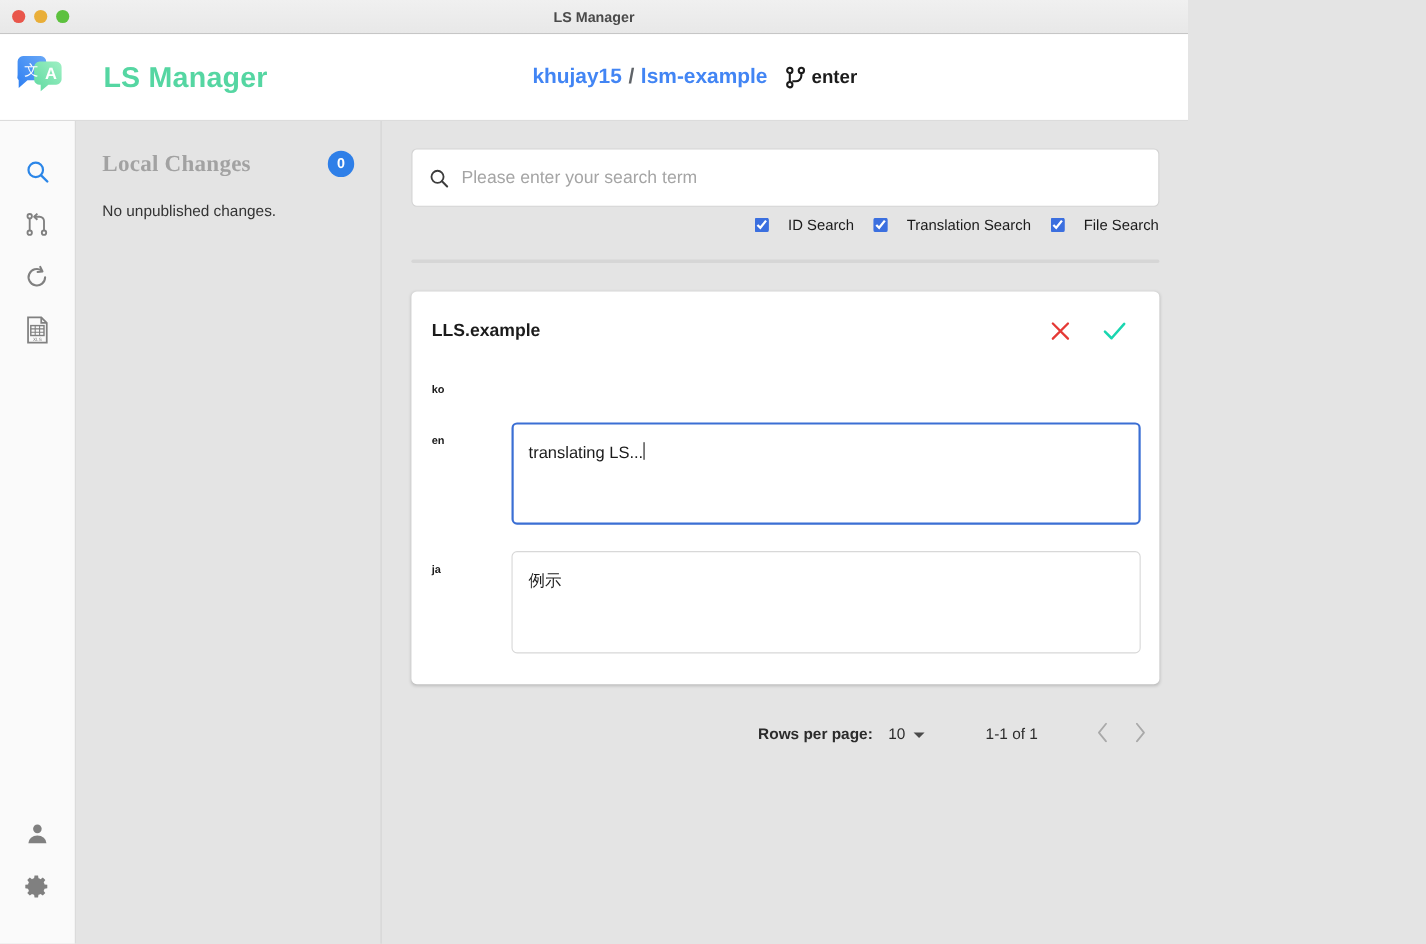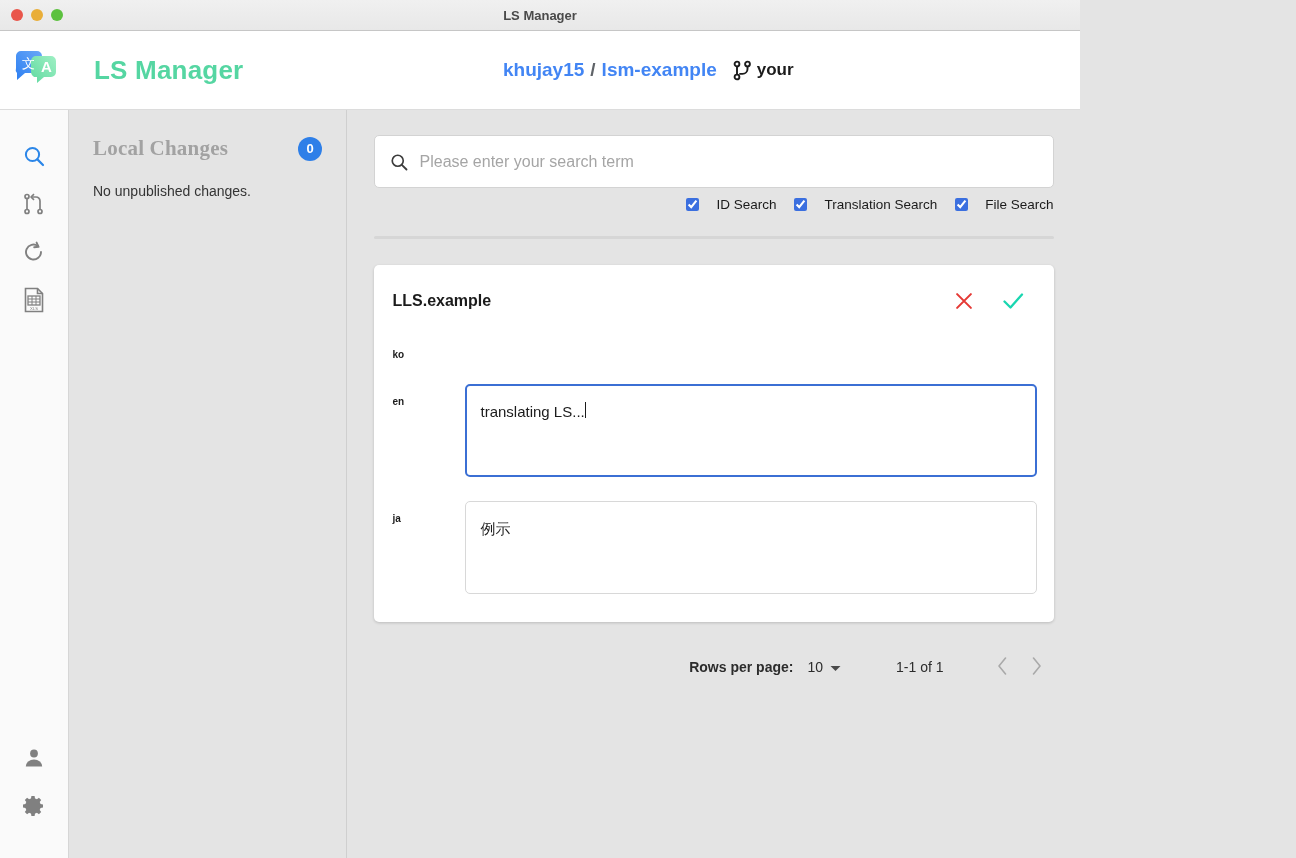--- a/index.html
+++ b/index.html
@@ -34,21 +34,21 @@
     height: 79px; flex: 0 0 79px; background: #ffffff;
     display: flex; align-items: center; position: relative;
     border-bottom: 1px solid #dcdcdc;
   }
   .logo-wrap { width: 69px; display: flex; justify-content: center; align-items: center; }
   .app-title {
     color: #55d6a2; font-size: 26px; font-weight: bold;
     margin-left: 25px; letter-spacing: .2px;
   }
   .breadcrumb {
-    position: absolute; left: 503px; top: 50%; transform: translateY(-50%);
+    position: absolute; left: 484px; top: 50%; transform: translateY(-50%);
     display: flex; align-items: center; font-size: 19px; font-weight: bold;
   }
   .bc-owner, .bc-repo { color: #4285f4; }
   .bc-sep { color: #5f6368; margin: 0 6px; font-weight: bold; }
   .branch-icon { margin: 0 5px 0 16px; display: flex; align-items: center; }
   .bc-branch { color: #1b1b1b; font-size: 17px; font-weight: bold; }
 
   
   .body { flex: 1 1 auto; display: flex; min-height: 0; }
 
@@ -197,21 +197,21 @@
       <span class="bc-repo">lsm-example</span>
       <span class="branch-icon">
         <svg width="19" height="21" viewBox="0 0 19 21">
           <circle cx="4" cy="4" r="2.4" fill="none" stroke="#1b1b1b" stroke-width="1.9"></circle>
           <circle cx="4" cy="17" r="2.4" fill="none" stroke="#1b1b1b" stroke-width="1.9"></circle>
           <circle cx="14.5" cy="4" r="2.4" fill="none" stroke="#1b1b1b" stroke-width="1.9"></circle>
           <path d="M4 6.6 v7.9" stroke="#1b1b1b" stroke-width="1.9" fill="none"></path>
           <path d="M14.5 6.6 v2.3 a5 5 0 0 1 -5 5 h-3.2" stroke="#1b1b1b" stroke-width="1.9" fill="none"></path>
         </svg>
       </span>
-      <span class="bc-branch">your</span>
+      <span class="bc-branch">enter</span>
     </div>
   </div>
 
   <div class="body">
 
     <div class="rail">
       <div class="rail-icon">
         <span>
           <svg width="24" height="24" viewBox="0 0 24 24">
             <circle cx="10.5" cy="10.5" r="6.6" fill="none" stroke="#2b86e8" stroke-width="2"></circle>

